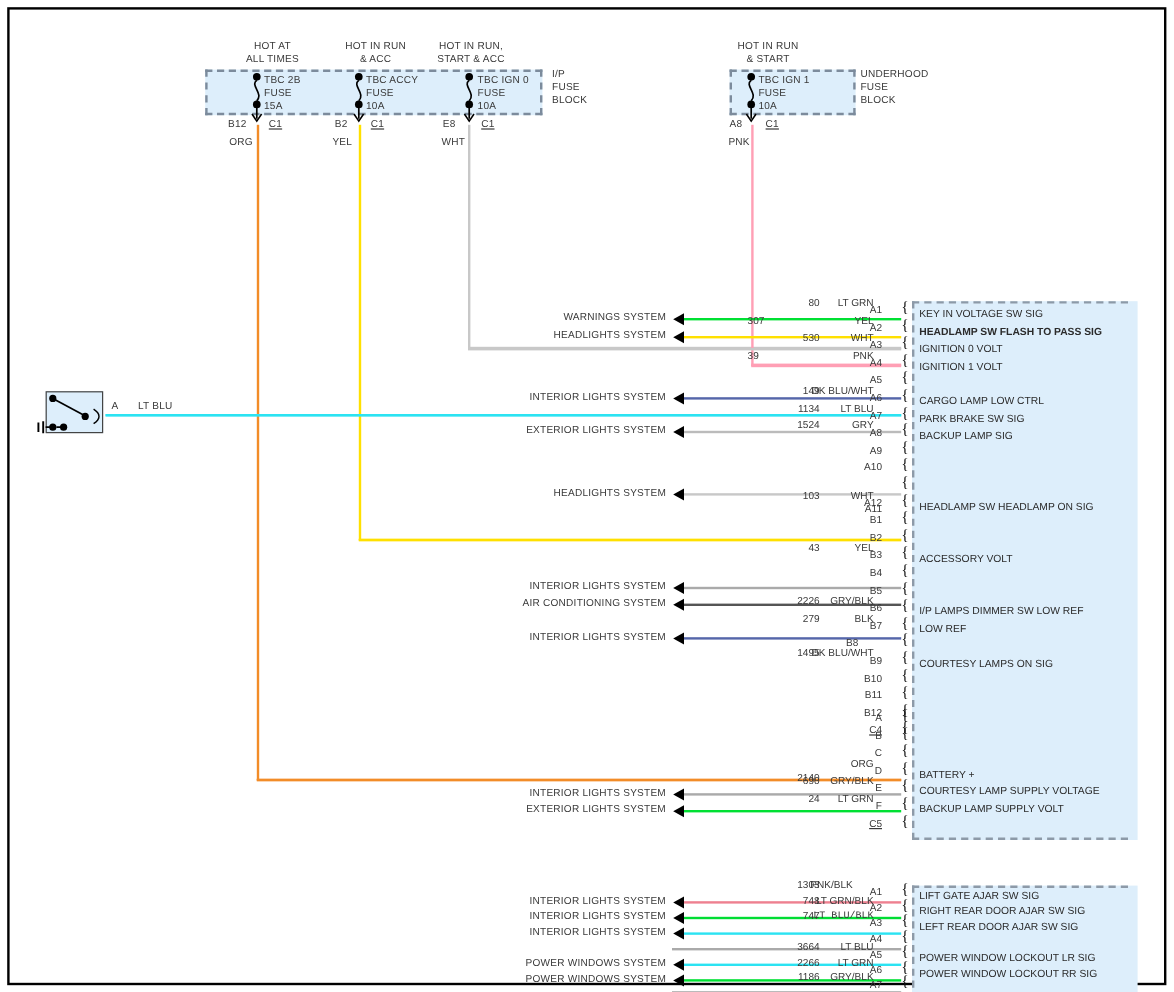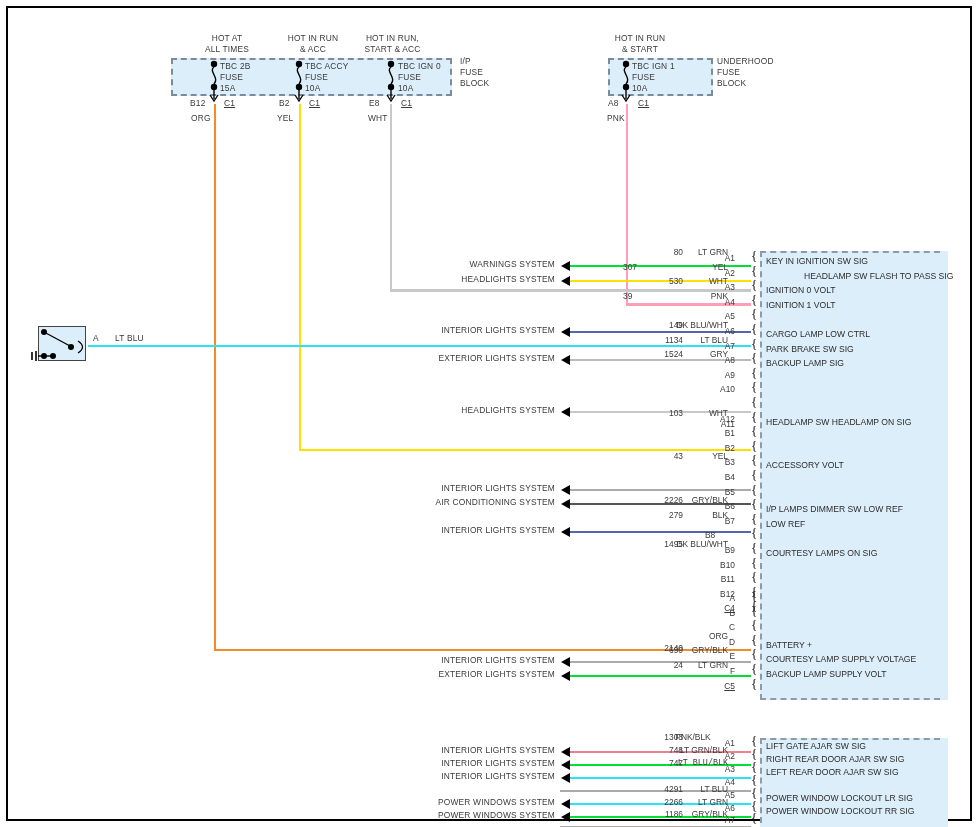--- a/index.html
+++ b/index.html
@@ -192,26 +192,26 @@
       <div class="hline" style="left:88px;top:345px;width:663px;border-top-color:#2BE3F2;"></div>
       <div class="hline" style="left:299px;top:449px;width:452px;border-top-color:#FFE000;"></div>
       <div class="hline" style="left:214px;top:649px;width:537px;border-top-color:#F28C28;"></div>
       <div class="hline" style="left:560px;top:790px;width:191px;border-top-color:#AAAAAA;"></div>
       <div class="hline" style="left:560px;top:826px;width:191px;border-top-color:#AAAAAA;"></div>
     </div>
 
   <div id="pinrows">
       <div class="pinnum" style="left:705px;top:253px;width:30px;text-align:right;">A1</div>
       <div class="brace" style="left:751px;top:251px;">{</div>
-      <div class="sig" style="left:766px;top:256px;">KEY IN IGNITION SW SIG</div>
+      <div class="sig" style="left:766px;top:256px;">KEY IN VOLTAGE SW SIG</div>
       <div class="pinnum" style="left:623px;top:247px;width:60px;text-align:right;">80</div>
       <div class="pinnum" style="left:658px;top:247px;width:70px;text-align:right;">LT GRN</div>
       <div class="pinnum" style="left:705px;top:267.6px;width:30px;text-align:right;">A2</div>
       <div class="brace" style="left:751px;top:265.6px;">{</div>
-      <div class="sig" style="left:804px;top:270.6px;">HEADLAMP SW FLASH TO PASS SIG</div>
+      <div class="sig" style="left:766px;top:270.6px;font-weight:bold;">HEADLAMP SW FLASH TO PASS SIG</div>
       <div class="pinnum" style="left:623px;top:261.6px;width:60px;text-align:left;">307</div>
       <div class="pinnum" style="left:658px;top:261.6px;width:70px;text-align:right;">YEL</div>
       <div class="pinnum" style="left:705px;top:282.2px;width:30px;text-align:right;">A3</div>
       <div class="brace" style="left:751px;top:280.2px;">{</div>
       <div class="sig" style="left:766px;top:285.2px;">IGNITION 0 VOLT</div>
       <div class="pinnum" style="left:623px;top:276.2px;width:60px;text-align:right;">530</div>
       <div class="pinnum" style="left:658px;top:276.2px;width:70px;text-align:right;">WHT</div>
       <div class="pinnum" style="left:705px;top:296.8px;width:30px;text-align:right;">A4</div>
       <div class="brace" style="left:751px;top:294.8px;">{</div>
       <div class="sig" style="left:766px;top:299.8px;">IGNITION 1 VOLT</div>
@@ -319,21 +319,21 @@
       <div class="pinnum" style="left:705px;top:763.8px;width:30px;text-align:right;">A3</div>
       <div class="brace" style="left:751px;top:761.8px;">{</div>
       <div class="sig" style="left:766px;top:766.8px;">LEFT REAR DOOR AJAR SW SIG</div>
       <div class="pinnum" style="left:623px;top:757.8px;width:60px;text-align:right;">747</div>
       <div class="pinnum" style="left:658px;top:757.8px;width:70px;text-align:right;font-family:Liberation Mono, monospace;">LT BLU/BLK</div>
       <div class="pinnum" style="left:705px;top:776.7px;width:30px;text-align:right;">A4</div>
       <div class="brace" style="left:751px;top:774.7px;">{</div>
       <div class="pinnum" style="left:705px;top:789.6px;width:30px;text-align:right;">A5</div>
       <div class="brace" style="left:751px;top:787.6px;">{</div>
       <div class="sig" style="left:766px;top:792.6px;">POWER WINDOW LOCKOUT LR SIG</div>
-      <div class="pinnum" style="left:623px;top:783.6px;width:60px;text-align:right;">4291</div>
+      <div class="pinnum" style="left:623px;top:783.6px;width:60px;text-align:right;">3664</div>
       <div class="pinnum" style="left:658px;top:783.6px;width:70px;text-align:right;">LT BLU</div>
       <div class="pinnum" style="left:705px;top:802.5px;width:30px;text-align:right;">A6</div>
       <div class="brace" style="left:751px;top:800.5px;">{</div>
       <div class="sig" style="left:766px;top:805.5px;">POWER WINDOW LOCKOUT RR SIG</div>
       <div class="pinnum" style="left:623px;top:796.5px;width:60px;text-align:right;">2266</div>
       <div class="pinnum" style="left:658px;top:796.5px;width:70px;text-align:right;">LT GRN</div>
       <div class="pinnum" style="left:705px;top:815.4px;width:30px;text-align:right;">A7</div>
       <div class="brace" style="left:751px;top:813.4px;">{</div>
       <div class="pinnum" style="left:623px;top:809.4px;width:60px;text-align:right;">1186</div>
       <div class="pinnum" style="left:658px;top:809.4px;width:70px;text-align:right;">GRY/BLK</div>

